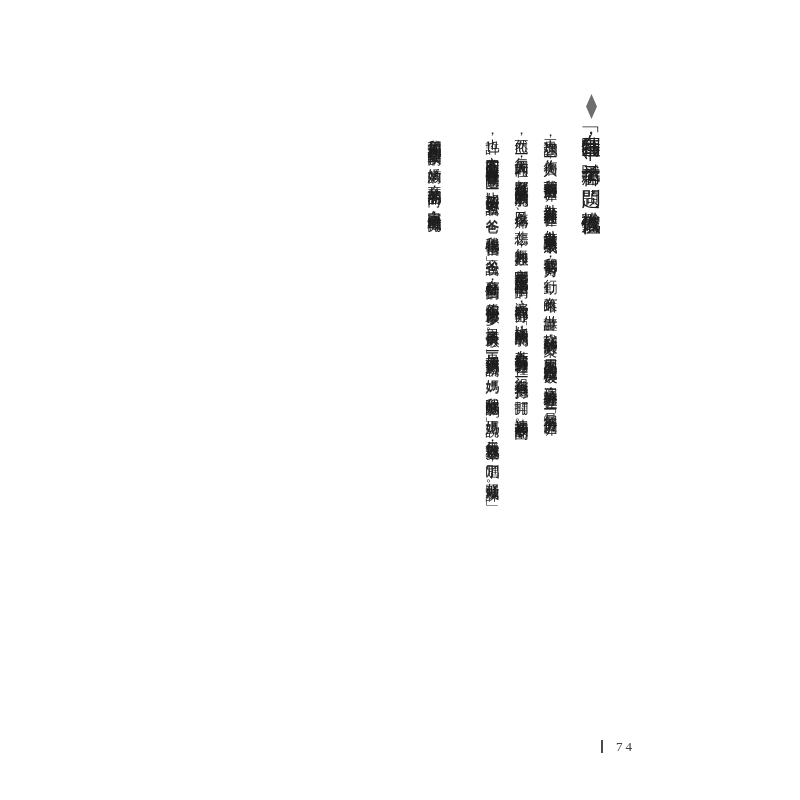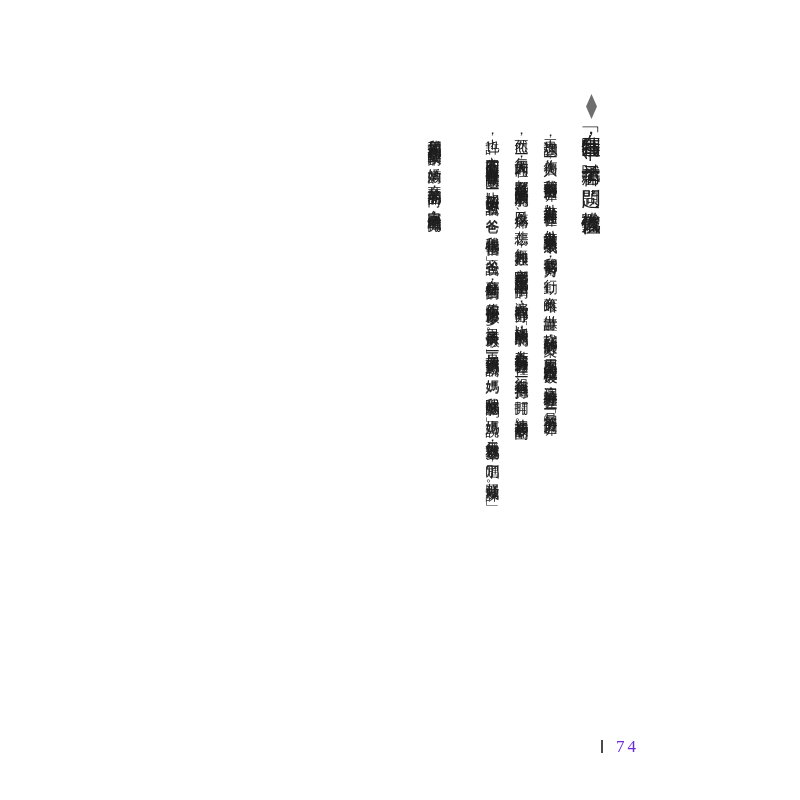--- a/index.html
+++ b/index.html
@@ -64,23 +64,23 @@
     display: flex;
     align-items: center;
     gap: 13px;
   }
   .footer-bar {
     width: 2px;
     height: 13px;
     background: #4a4a4a;
   }
   .page-num {
-    font-size: 17px;
+    font-size: 13px;
     letter-spacing: 3px;
-    color: #6d28d9;
+    color: #404040;
     line-height: 13px;
   }
 </style>
 </head>
 <body>
 
 <div class="page">
 
   <h1 class="heading">
     <span class="diamond"><svg width="11" height="25" viewBox="0 0 11 25" xmlns="http://www.w3.org/2000/svg">

